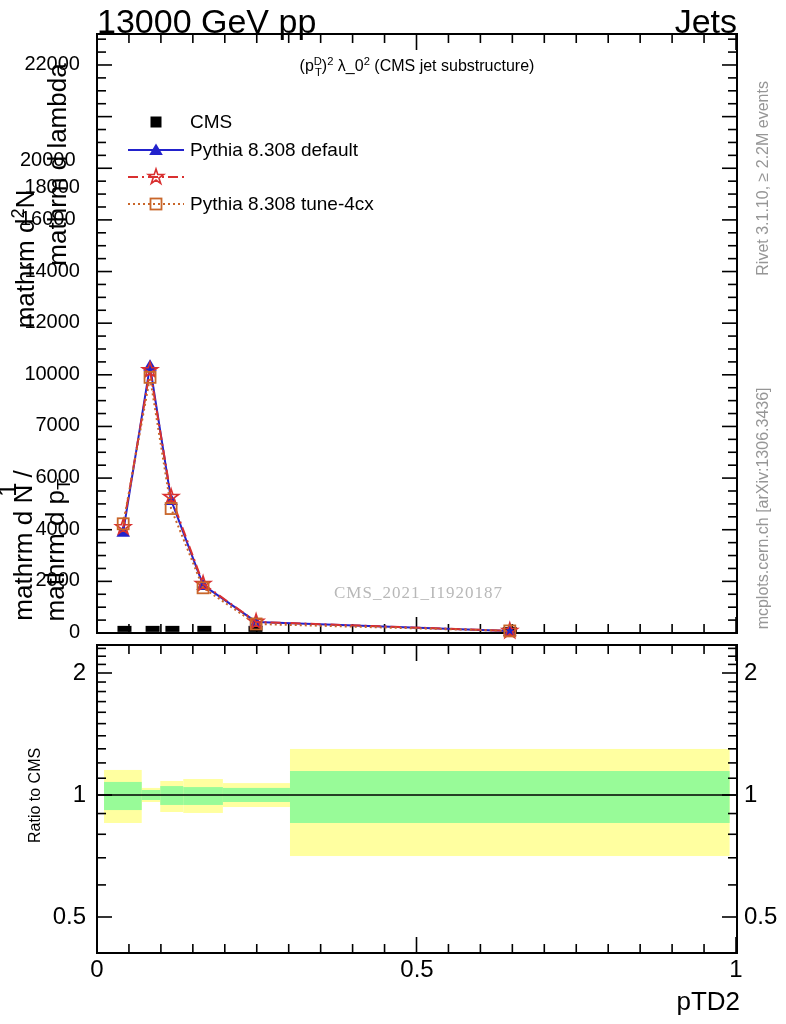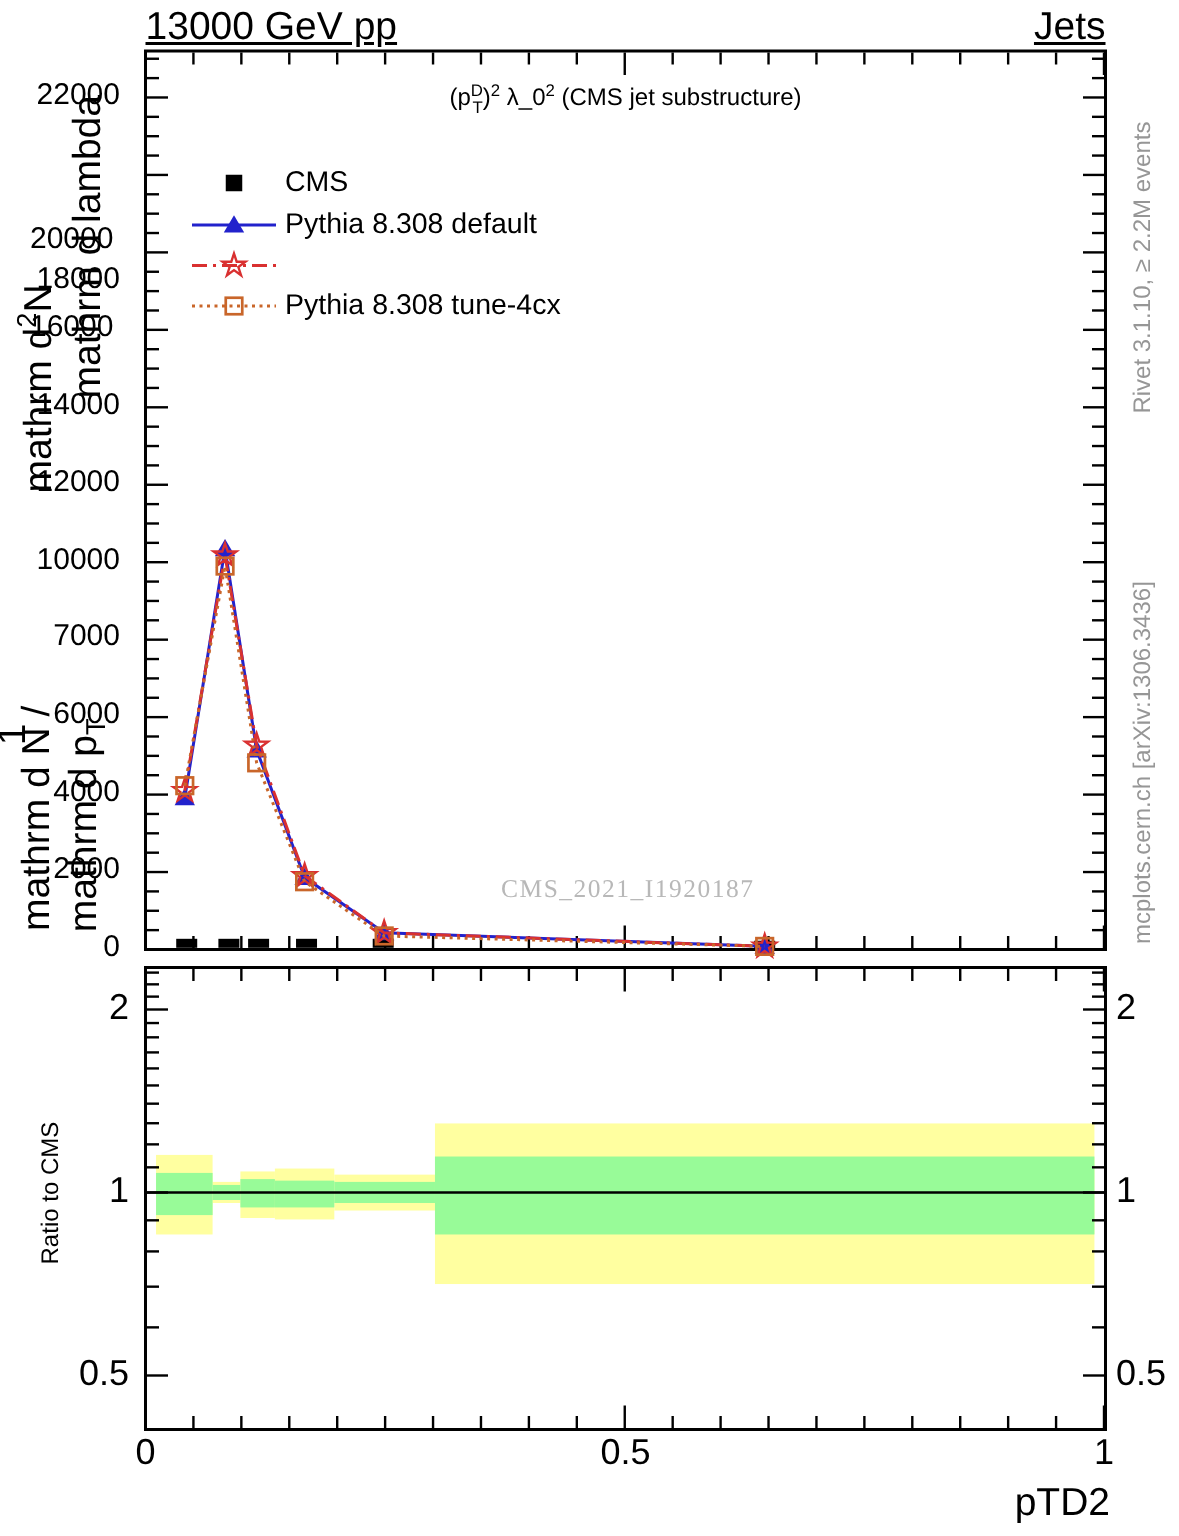--- a/index.html
+++ b/index.html
@@ -3,21 +3,21 @@
 <meta charset="utf-8">
 <style>
   html,body{margin:0;padding:0;background:#ffffff;}
   #app{position:relative;width:786px;height:1024px;background:#ffffff;overflow:hidden;
        font-family:"Liberation Sans",sans-serif;color:#000;}
   #chart-svg{position:absolute;left:0;top:0;}
   .t{position:absolute;white-space:nowrap;line-height:1.05;}
   .rot{transform:rotate(-90deg);}
   .center{text-align:center;}
   .right{text-align:right;}
-  .hdr{font-size:26px;text-decoration:underline;}
+  .hdr{font-size:34px;}
   .title{font-size:16px;}
   .legend-label{font-size:19px;}
   .watermark{font-size:17px;letter-spacing:1px;color:#b8b8b8;font-family:Liberation Serif, serif;}
   .sidenote{font-size:16px;color:#969696;}
   .gutter{font-size:26px;color:#000;}
   .ratio-ylab{font-size:16px;}
   .xlab{font-size:26px;}
   sup,sub{font-size:70%;}
   .stacksub{margin-left:-0.62em;}
   .ticklab-mainy{font-size:20px;}

